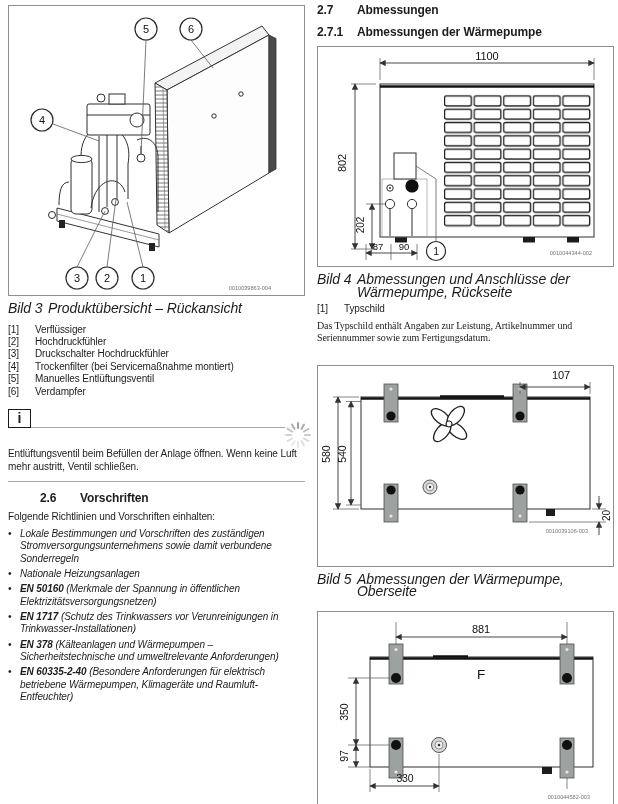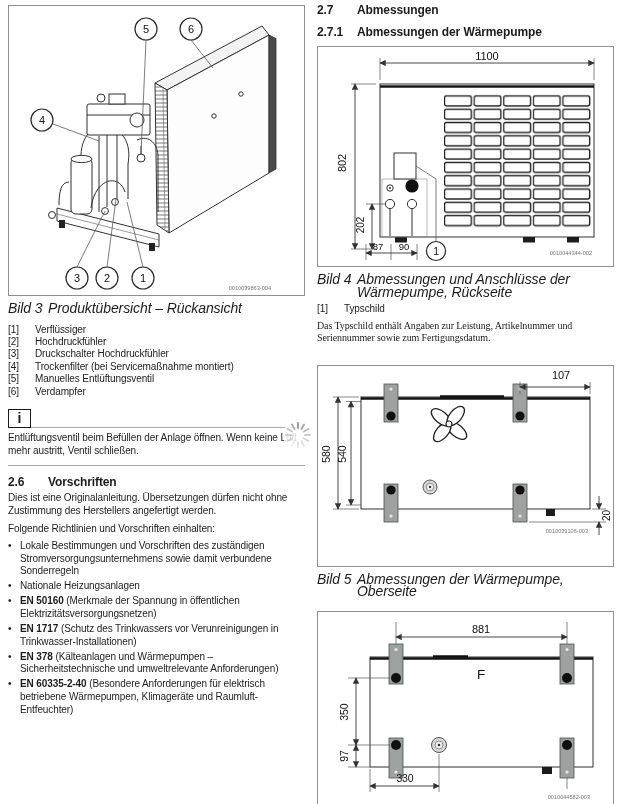--- a/index.html
+++ b/index.html
@@ -26,23 +26,23 @@
   .legend-row { display:flex; line-height:12.4px; }
   .legend-row .k { width:27px; flex:none; }
 
   .para { margin:3px 0 0 0; }
 
   .notice { margin-top:11px; border-bottom:1px solid #a9a9a9; padding-bottom:8px; position:relative; }
   .notice-head { display:flex; align-items:flex-end; }
   .i-box { width:23px; height:19px; border:1.4px solid #1a1a1a; text-align:center;
            font-weight:bold; font-size:14px; line-height:17px; flex:none; }
   .i-line { flex:1; border-bottom:1px solid #a9a9a9; }
-  .notice-text { margin-top:4px; }
-
-  ul.rules { list-style:none; margin:4px 0 0 0; padding:0; }
+  .notice-text { margin-top:20px; }
+
+  ul.rules { list-style:none; margin:4px 0 0 0; padding:0;font-style:italic; }
   ul.rules li { padding-left:12px; text-indent:-12px; margin-bottom:2.5px; }
   ul.rules .blt { display:inline-block; width:12px; text-indent:0; }
   .b { font-weight:bold; }
 
   .spinner { position:absolute; left:282px; top:419px; width:32px; height:32px; }
 
   
   .ln   { stroke:#2f2f2f; stroke-width:1; fill:none; }
   .lnf  { stroke:#2f2f2f; stroke-width:1; fill:#ffffff; }
   .thick{ stroke:#141414; stroke-width:2.6; fill:none; }
@@ -185,26 +185,25 @@
   </div>
 
   <div class="notice">
     <div class="notice-head">
       <div class="i-box">i</div>
       <div class="i-line"></div>
     </div>
     <div class="notice-text">Entlüftungsventil beim Befüllen der Anlage öffnen. Wenn keine Luft mehr austritt, Ventil schließen.</div>
   </div>
 
-  <div class="heading" style="margin-top:10px;">
+  <div class="heading" style="margin-top:10px;margin-left:32px;">
     <span class="h-num">2.6</span>
     <span>Vorschriften</span>
   </div>
 
-  <p class="para">Dies ist eine Originalanleitung. Übersetzungen dürfen nicht ohne Zustimmung des Herstellers angefertigt werden.</p>
   <p class="para" style="margin-top:6px;">Folgende Richtlinien und Vorschriften einhalten:</p>
 
   <ul class="rules">
     <li><span class="blt">•</span><span class="b"></span><span>Lokale Bestimmungen und Vorschriften des zuständigen Stromversorgungsunternehmens sowie damit verbundene Sonderregeln</span></li>
     <li><span class="blt">•</span><span class="b"></span><span>Nationale Heizungsanlagen</span></li>
     <li><span class="blt">•</span><span class="b">EN 50160</span><span> (Merkmale der Spannung in öffentlichen Elektrizitätsversorgungsnetzen)</span></li>
     <li><span class="blt">•</span><span class="b">EN 1717</span><span> (Schutz des Trinkwassers vor Verunreinigungen in Trinkwasser-Installationen)</span></li>
     <li><span class="blt">•</span><span class="b">EN 378</span><span> (Kälteanlagen und Wärmepumpen – Sicherheitstechnische und umweltrelevante Anforderungen)</span></li>
     <li><span class="blt">•</span><span class="b">EN 60335-2-40</span><span> (Besondere Anforderungen für elektrisch betriebene Wärmepumpen, Klimageräte und Raumluft-Entfeuchter)</span></li>
   </ul>

